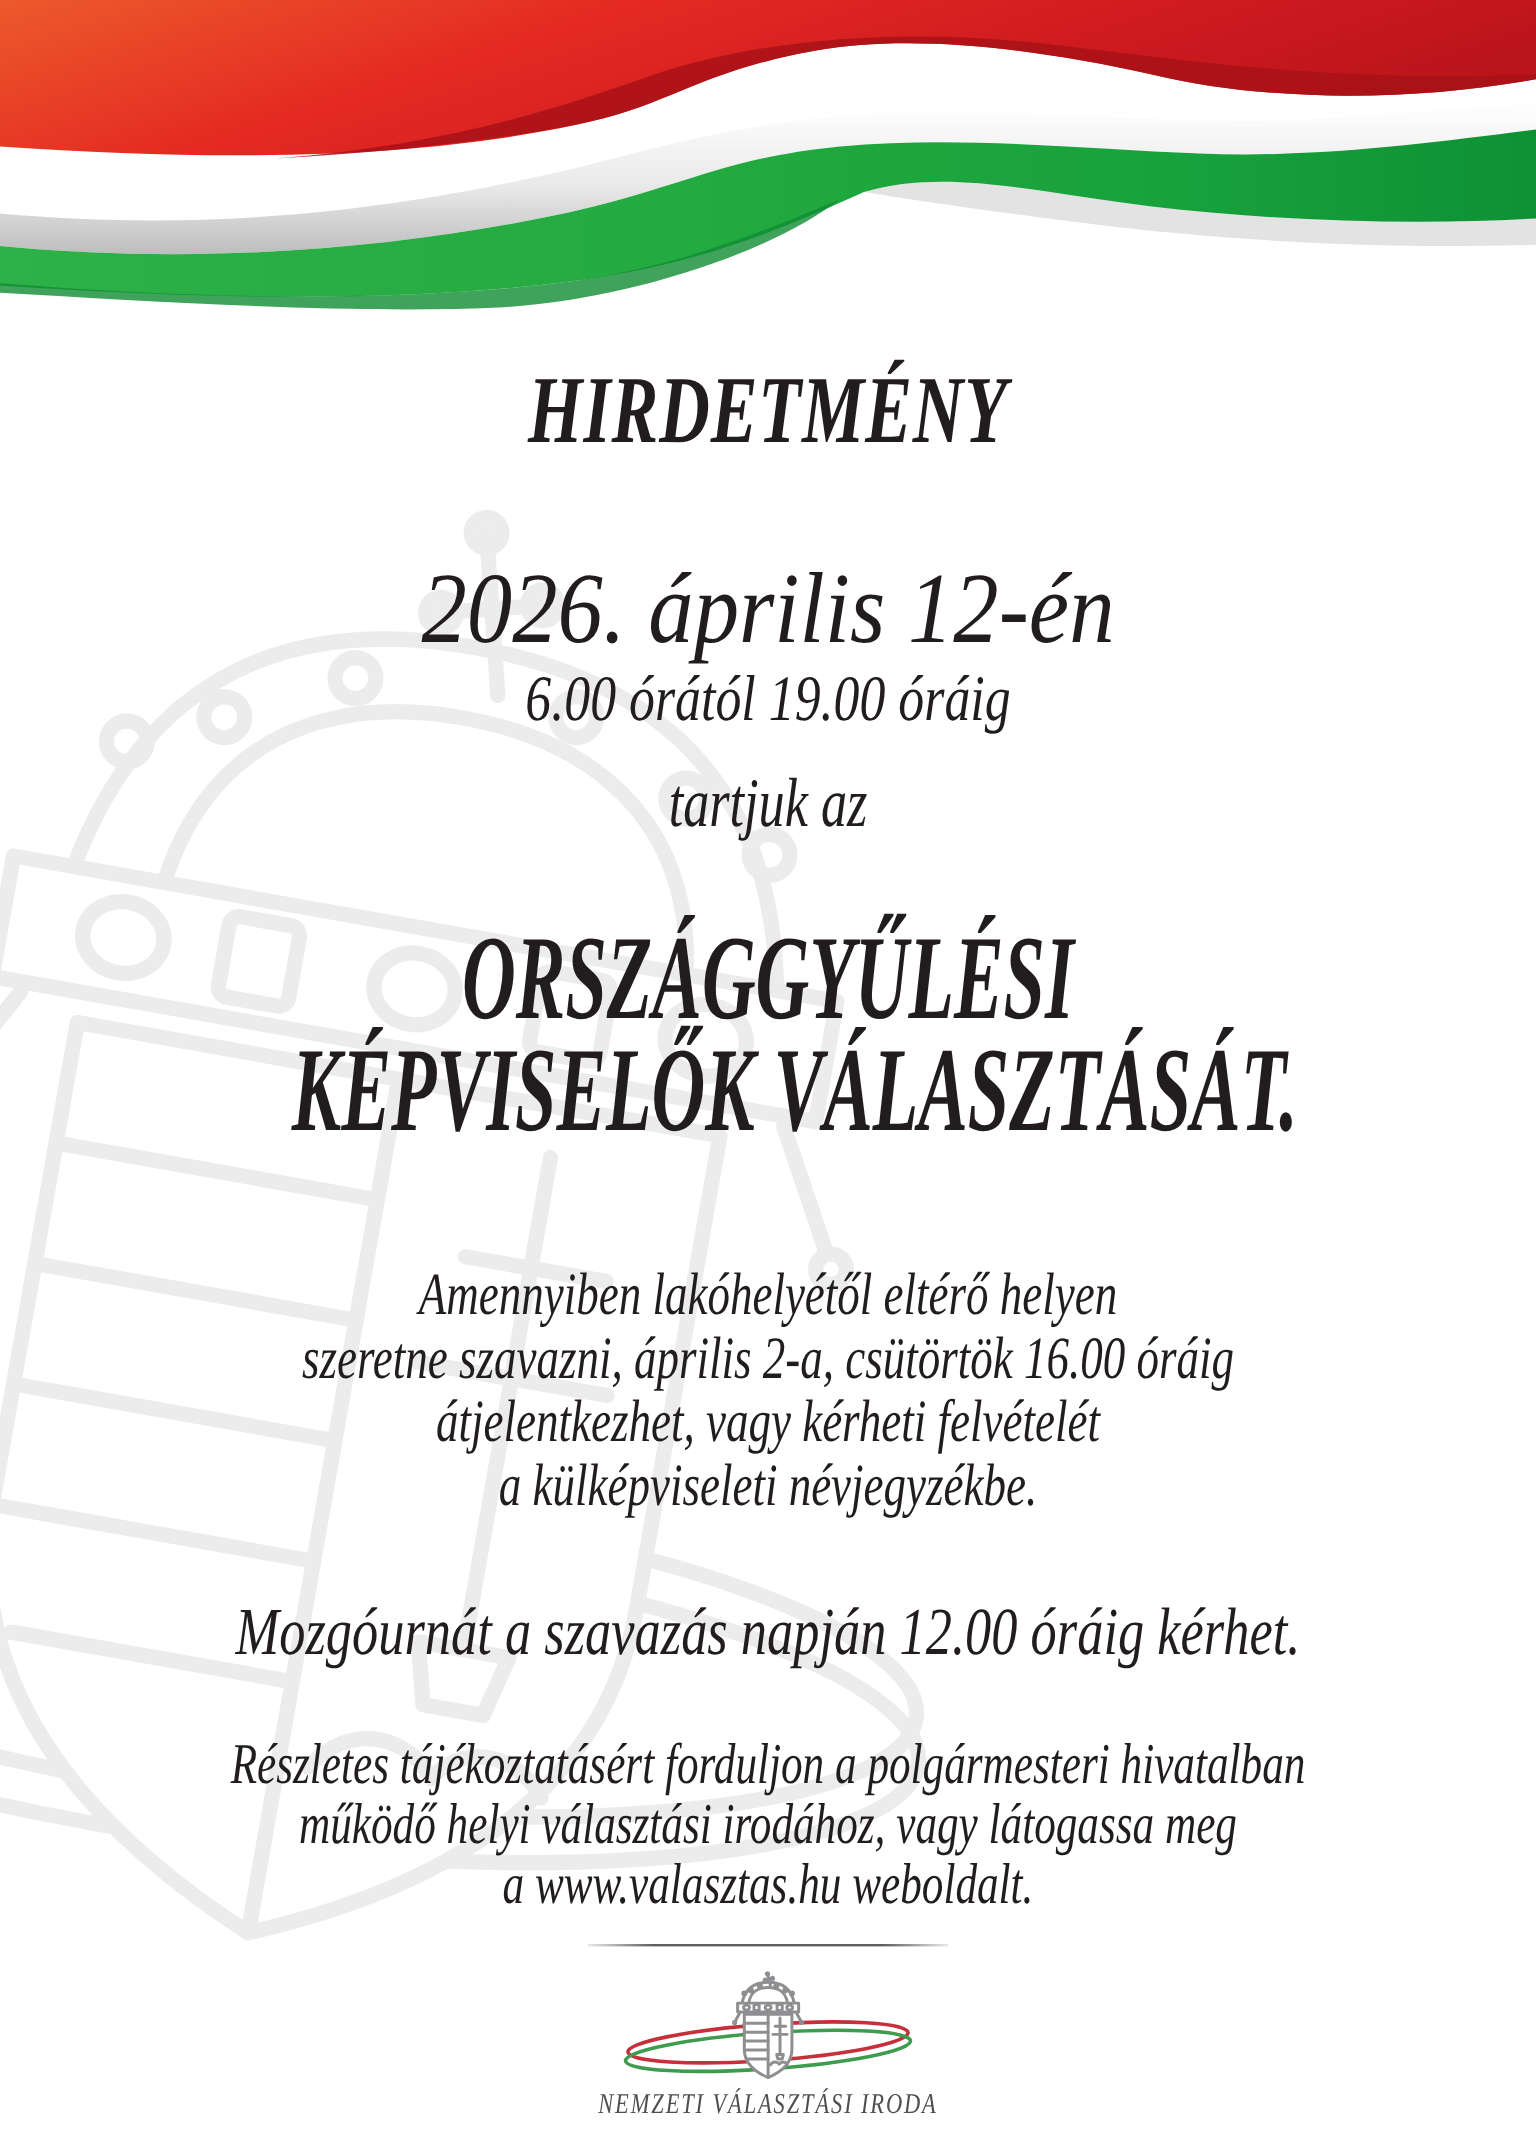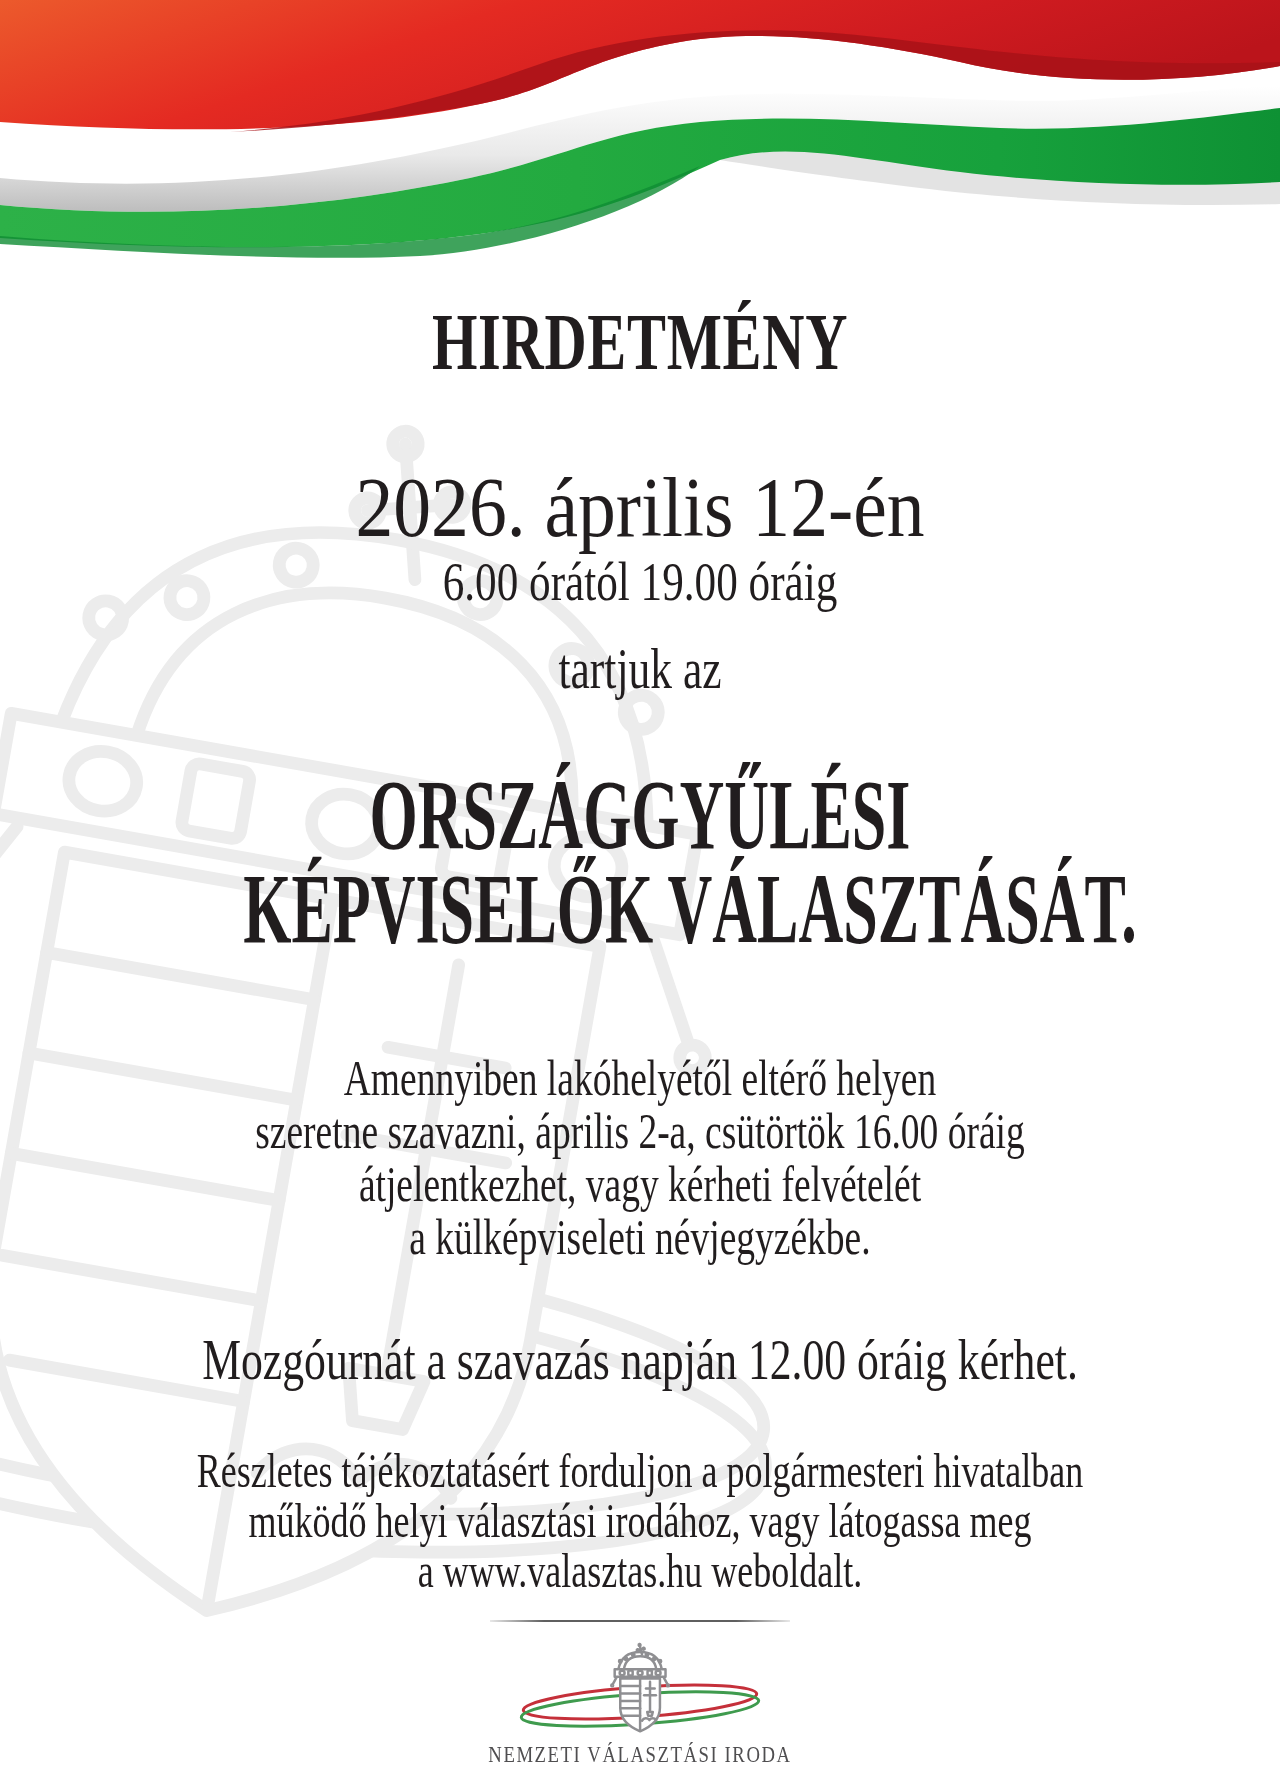--- a/index.html
+++ b/index.html
@@ -2,21 +2,21 @@
 <html style="--text: #211d1e; --flag-red: #e42a22; --flag-red-dark: #a81218; --flag-silver: #c2c2c2; --flag-green: #23aa40; --flag-green-dark: #0e9134; --watermark-gray: #ececec; --logo-outline-gray: #8f8f92; --logo-red: #c5303a; --logo-green: #3f9b4e; --divider-gray: #5f5f5f; --footer-text-gray: #4f4e50;"><head>
 <meta charset="utf-8">
 <style>
   html,body{
     margin:0;padding:0;
     width:1280px;height:1792px;
     background:#ffffff;
     overflow:hidden;
     font-family:"Liberation Serif","DejaVu Serif",serif;
   }
-  .page{position:relative;width:1280px;height:1792px;}
+  .page{position:relative;width:1280px;height:1792px;font-style:italic;}
   .flag{position:absolute;top:0;left:0;display:block;z-index:1;}
   .watermark{
     position:absolute;left:-255px;top:395px;
     width:1105px;height:1402px;
     color:var(--watermark-gray,#ececec);
     transform:rotate(10deg);transform-origin:50% 50%;
     z-index:0;
   }
   .txt{
     position:absolute;left:0;right:0;

